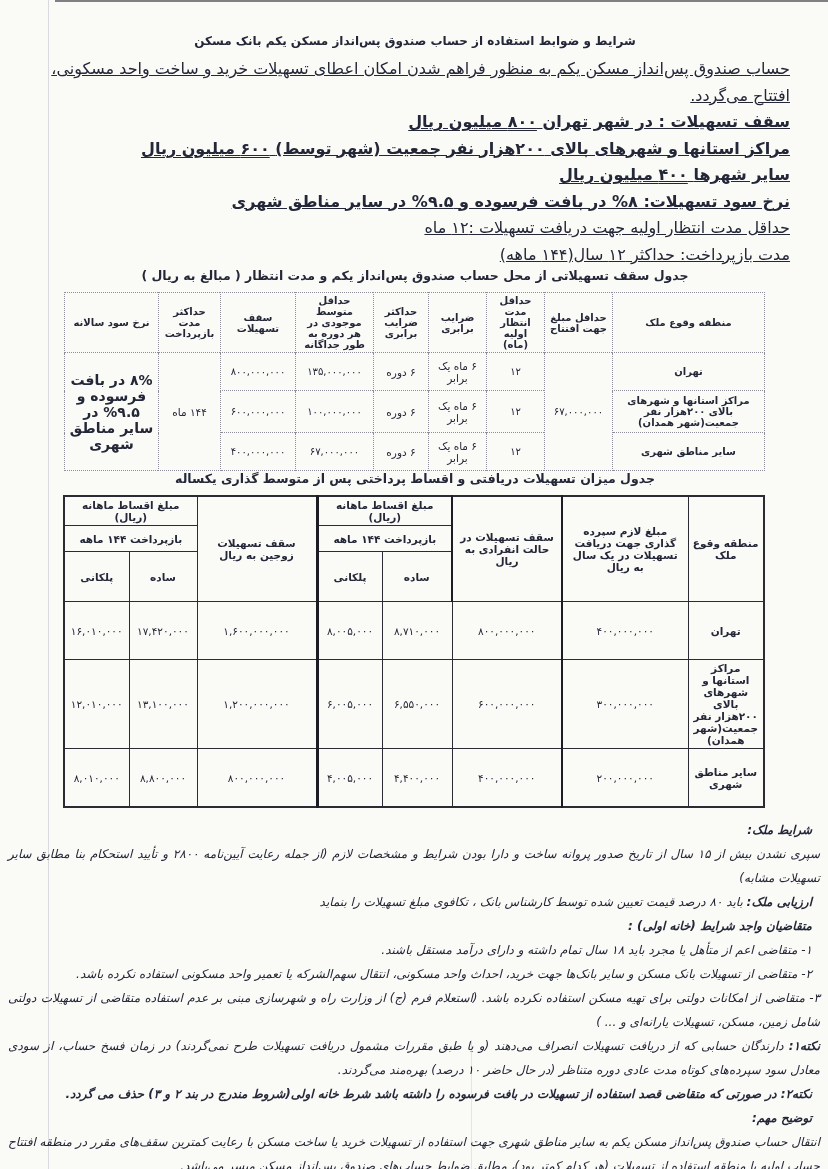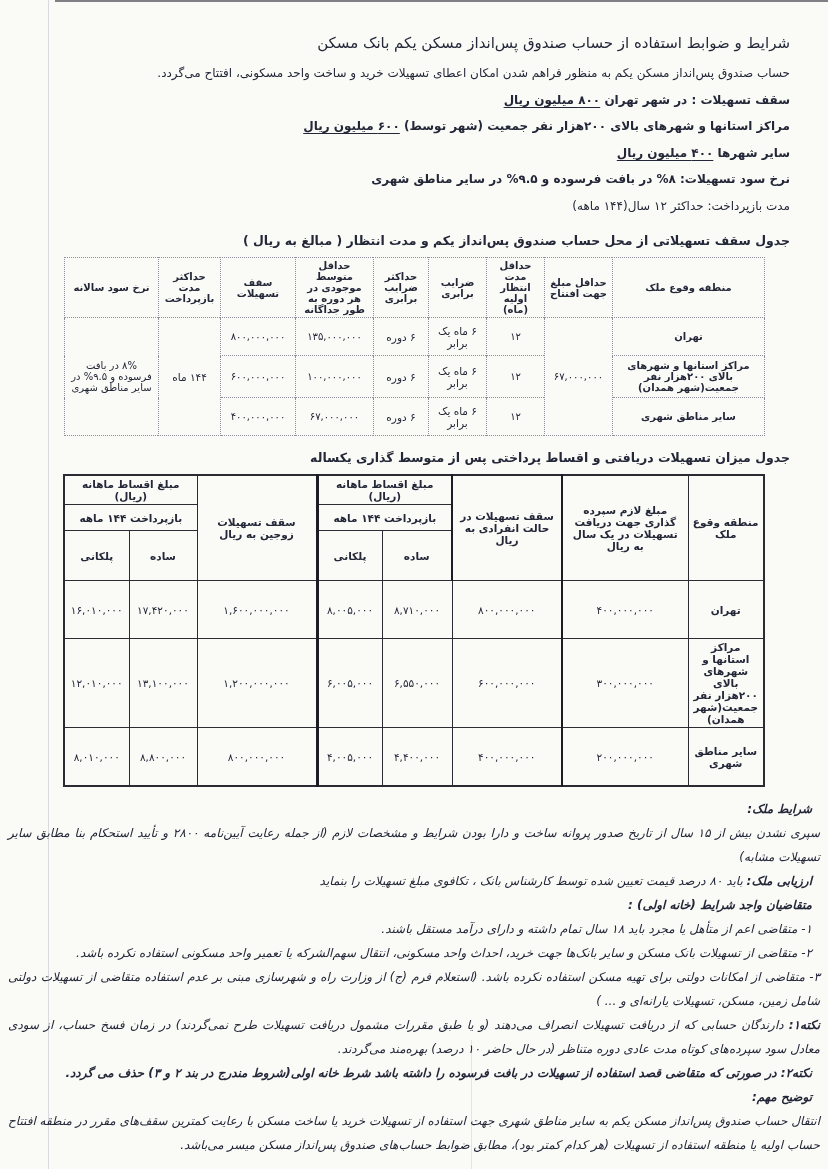--- a/index.html
+++ b/index.html
@@ -8,39 +8,39 @@
     background:#fafaf7;
     font-family:"DejaVu Sans",sans-serif;
     color:#242738;
     direction:rtl;
   }
   .scan-topline{position:absolute;top:0;left:55px;right:0;height:2px;background:#55555e;opacity:.75;}
   .scan-vline{position:absolute;top:0;left:48px;width:1px;height:100%;background:#d9d9df;}
   .scan-vline2{position:absolute;top:1040px;left:471px;width:1px;height:129px;background:#e3e3e8;}
   .doc{position:absolute;top:0;left:0;right:0;bottom:0;padding:30px 38px 0 40px;box-sizing:border-box;}
 
-  .title{font-size:15px;font-weight:normal;margin:4px 0 8px 0;}
-  .line{font-size:12px;line-height:26.5px;}
+  .title{font-size:12px;font-weight:bold;text-align:center;margin:4px 0 8px 0;}
+  .line{font-size:16px;line-height:26.5px;text-decoration:underline;}
   .b{font-weight:bold;}
   .uv{text-decoration:underline;text-underline-offset:3px;}
 
-  .tbl-title{font-size:12.5px;font-weight:bold;margin:14px 0 9px 0;}
+  .tbl-title{font-size:12.5px;font-weight:bold;text-align:center;margin:0 0 9px 0;}
 
   table{border-collapse:collapse;table-layout:fixed;width:700px;margin:0 25px 0 auto;}
   th,td{padding:2px 3px;text-align:center;vertical-align:middle;overflow:hidden;}
 
   
   .t1{font-size:10.5px;}
   .t1 th,.t1 td{border:1px dotted #8e8e9a;}
   .t1 th{font-size:10px;font-weight:bold;height:24px;}
   .t1 .hrow{height:50px;}
   .t1 td{height:33px;}
   .t1 .region{font-weight:bold;font-size:10px;}
   .t1 .num{font-size:10px;letter-spacing:.2px;}
-  .t1 .rate{font-size:10px;font-weight:normal;}
+  .t1 .rate{font-size:14px;font-weight:bold;}
 
   
   .t2{font-size:11px;}
   .t2 th,.t2 td{border:1px solid #2b2b34;margin-top:20px;}
   .t2{border:2px solid #2b2b34;}
   .t2 th{font-size:10.5px;font-weight:bold;}
   .t2 td{height:53px;}
   .t2 .region{font-weight:bold;font-size:10.5px;}
   .t2 .num{font-size:10.5px;letter-spacing:.2px;}
   .t2 .thickL{border-left:3px solid #1c1c24;}
@@ -77,20 +77,21 @@
     <span> </span>
     <span class="uv">۶۰۰ میلیون ریال</span>
   </div>
   <div class="line b">
     <span>سایر شهرها</span>
     <span> </span>
     <span class="uv">۴۰۰ میلیون ریال</span>
   </div>
 
   <div class="line b">نرخ سود تسهیلات: ۸% در بافت فرسوده و  ۹.۵% در سایر مناطق شهری</div>
+  <div class="line">حداقل مدت انتظار اولیه جهت دریافت تسهیلات :۱۲ ماه</div>
   <div class="line">مدت بازپرداخت: حداکثر ۱۲ سال(۱۴۴ ماهه)</div>
 
   <div class="tbl-title">جدول سقف تسهیلاتی از محل حساب صندوق پس‌انداز یکم و مدت انتظار ( مبالغ به ریال )</div>
 
   <table class="t1">
     <colgroup>
       <col style="width:152px">
         <col style="width:68px">
         <col style="width:58px">
         <col style="width:58px">

